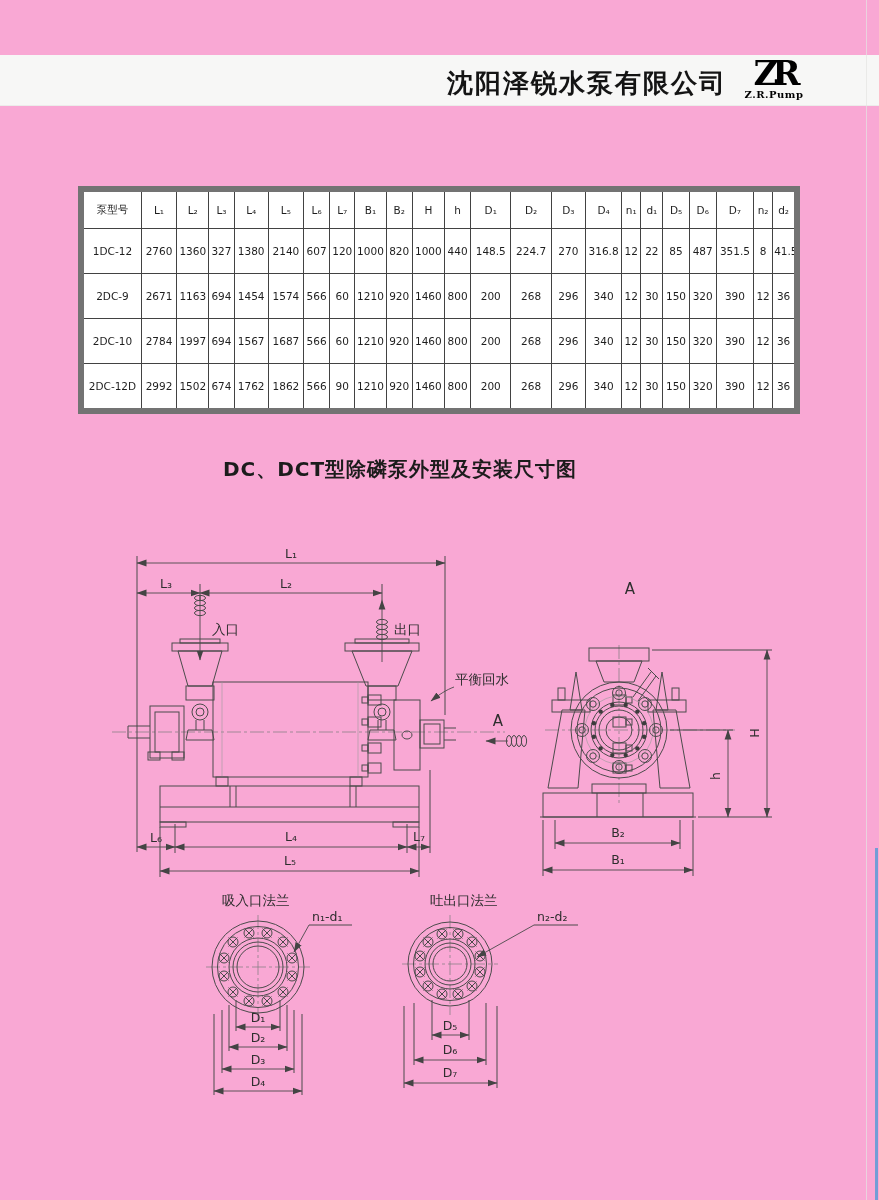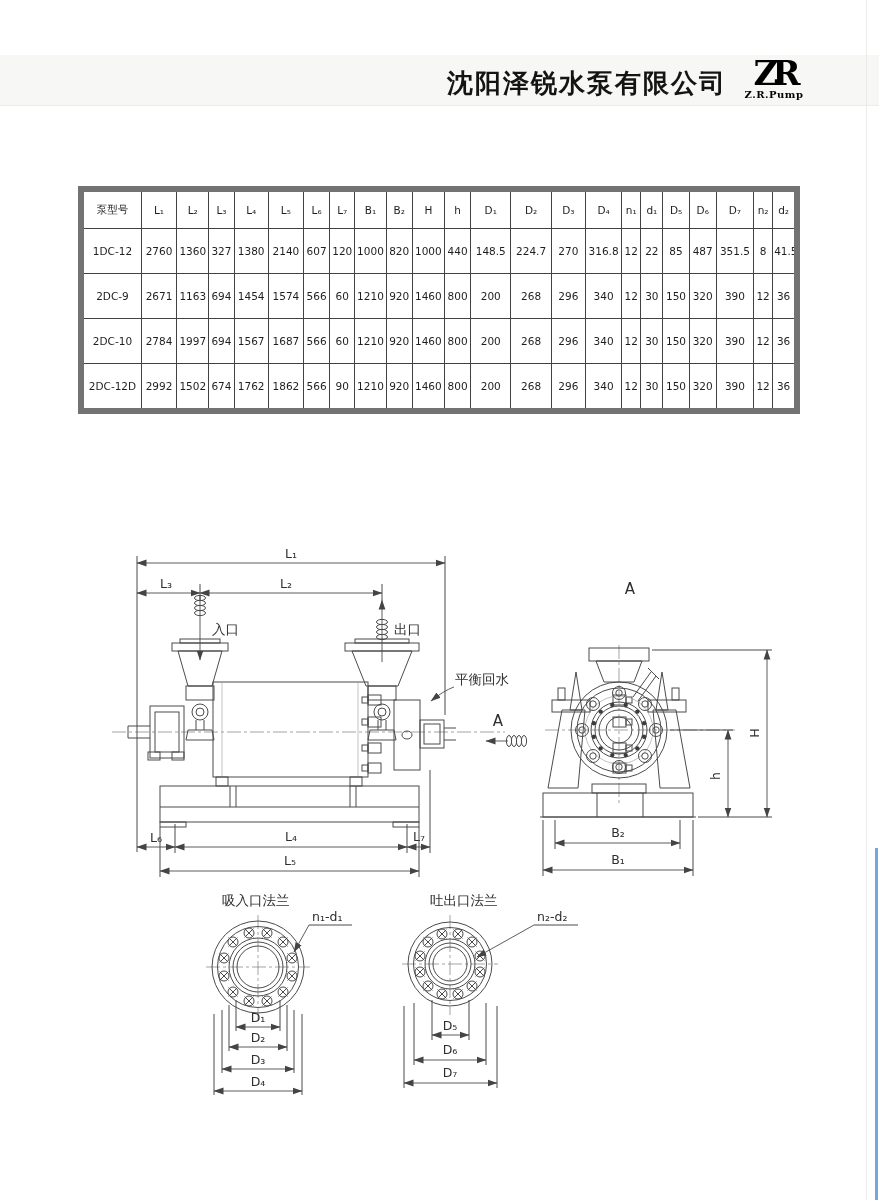--- a/index.html
+++ b/index.html
@@ -1,17 +1,17 @@
 <!DOCTYPE html>
 <html><head>
 <meta charset="utf-8">
 <title>Document</title>
 <style>
   html,body{margin:0;padding:0;background:#e9e9e9;}
-  .page{position:relative;width:879px;height:1200px;background:#ffffff;overflow:hidden;
+  .page{position:relative;width:879px;height:1200px;background:#f9a8d4;overflow:hidden;
         font-family:"DejaVu Sans","Liberation Sans",sans-serif;color:#222;text-decoration:underline;}
   
   .header-band{position:absolute;left:0;top:55px;width:100%;height:50px;background:#f7f7f6;
                border-bottom:1px solid #ececea;}
   .company{position:absolute;top:66px;right:152px;font-size:26px;font-weight:700;
            letter-spacing:2px;color:#141414;white-space:nowrap;}
   .logo{position:absolute;top:56px;right:66px;width:78px;text-align:center;color:#000;}
   .logo-zr{font-family:"DejaVu Serif","Liberation Serif",serif;font-weight:bold;font-size:34px;
            line-height:34px;letter-spacing:-6px;}
   .logo-sub{font-family:"DejaVu Serif","Liberation Serif",serif;font-weight:bold;font-size:10px;
@@ -205,20 +205,21 @@
           <td>30</td>
           <td>150</td>
           <td>320</td>
           <td>390</td>
           <td>12</td>
           <td>36</td>
         </tr>
       </tbody>
   </table>
 
+  <div class="drawing-title">DC、DCT型除磷泵外型及安装尺寸图</div>
 
   <svg class="drw" width="879" height="575" viewBox="0 540 879 575">
     <defs>
       <marker id="ar" markerWidth="11" markerHeight="8" refX="9.5" refY="4" orient="auto-start-reverse" markerUnits="userSpaceOnUse">
         <path d="M0,0.6 L10,4 L0,7.4 z" fill="#444"></path>
       </marker>
       <g id="coil" class="ln">
         <ellipse rx="5.5" ry="2.6" cy="0"></ellipse>
           <ellipse rx="5.5" ry="2.6" cy="5"></ellipse>
         <ellipse rx="5.5" ry="2.6" cy="10"></ellipse>

